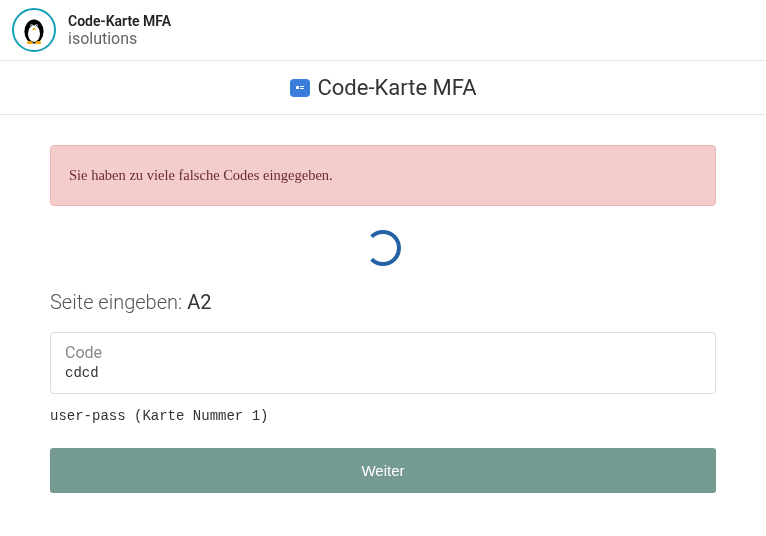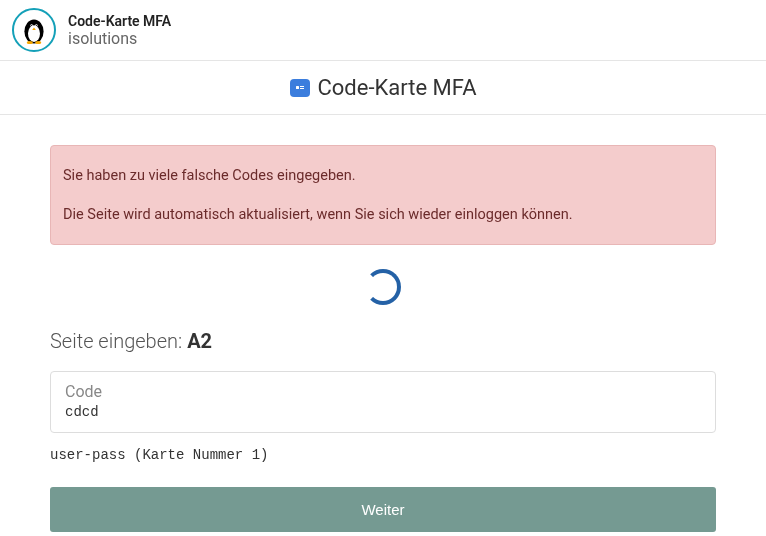--- a/index.html
+++ b/index.html
@@ -43,40 +43,41 @@
       display: inline-flex;
       align-items: center;
       justify-content: center;
     }
     .badge-icon svg { width: 12px; height: 12px; fill: #fff; }
     .content { padding: 30px 50px 24px; }
     .alert {
       background: #f4cccc;
       border: 1px solid #e8b6b6;
       border-radius: 4px;
-      padding: 18px 12px;
+      padding: 18px 18px;
       color: #6b2b2b;
       font-size: 14.5px;
       line-height: 1.6;
+      font-family: Liberation Serif, serif;
     }
     .alert-line2 { margin-top: 16px; }
     .spinner-wrap { text-align: center; margin: 24px 0 20px; }
     .spinner {
       width: 36px; height: 36px;
       display: inline-block;
       border: 4px solid transparent;
       border-top-color: #2461a6;
       border-right-color: #2461a6;
       border-bottom-color: #2461a6;
       border-radius: 50%;
       animation: spin 1s linear infinite;
     }
     @keyframes spin { to { transform: rotate(360deg); } }
     .prompt { font-size: 20px; color: #555; font-weight: 300; margin-bottom: 18px; }
-    .prompt-code { font-weight: 700; color: #333; margin-top: 32px; }
+    .prompt-code { font-weight: 400; color: #333; margin-top: 32px; }
     .input-box {
       border: 1px solid #ddd;
       border-radius: 4px;
       padding: 10px 14px 12px;
       margin-bottom: 14px;
     }
     .input-label { font-size: 16px; color: #888; }
     .input-value {
       border: none;
       outline: none;
@@ -132,21 +133,20 @@
         </svg>
     </span>
     <span>Code-Karte MFA</span>
   </div>
 </div>
 
 <div class="content">
 
   <div class="alert">
     <div>Sie haben zu viele falsche Codes eingegeben.</div>
-    <div class="alert-line2">Die Seite wird automatisch aktualisiert, wenn Sie sich wieder einloggen können.</div>
   </div>
 
   <div class="spinner-wrap">
     <span class="spinner"></span>
   </div>
 
   <div class="prompt">
     <span>Seite eingeben: </span><span class="prompt-code">A2</span>
   </div>
 

